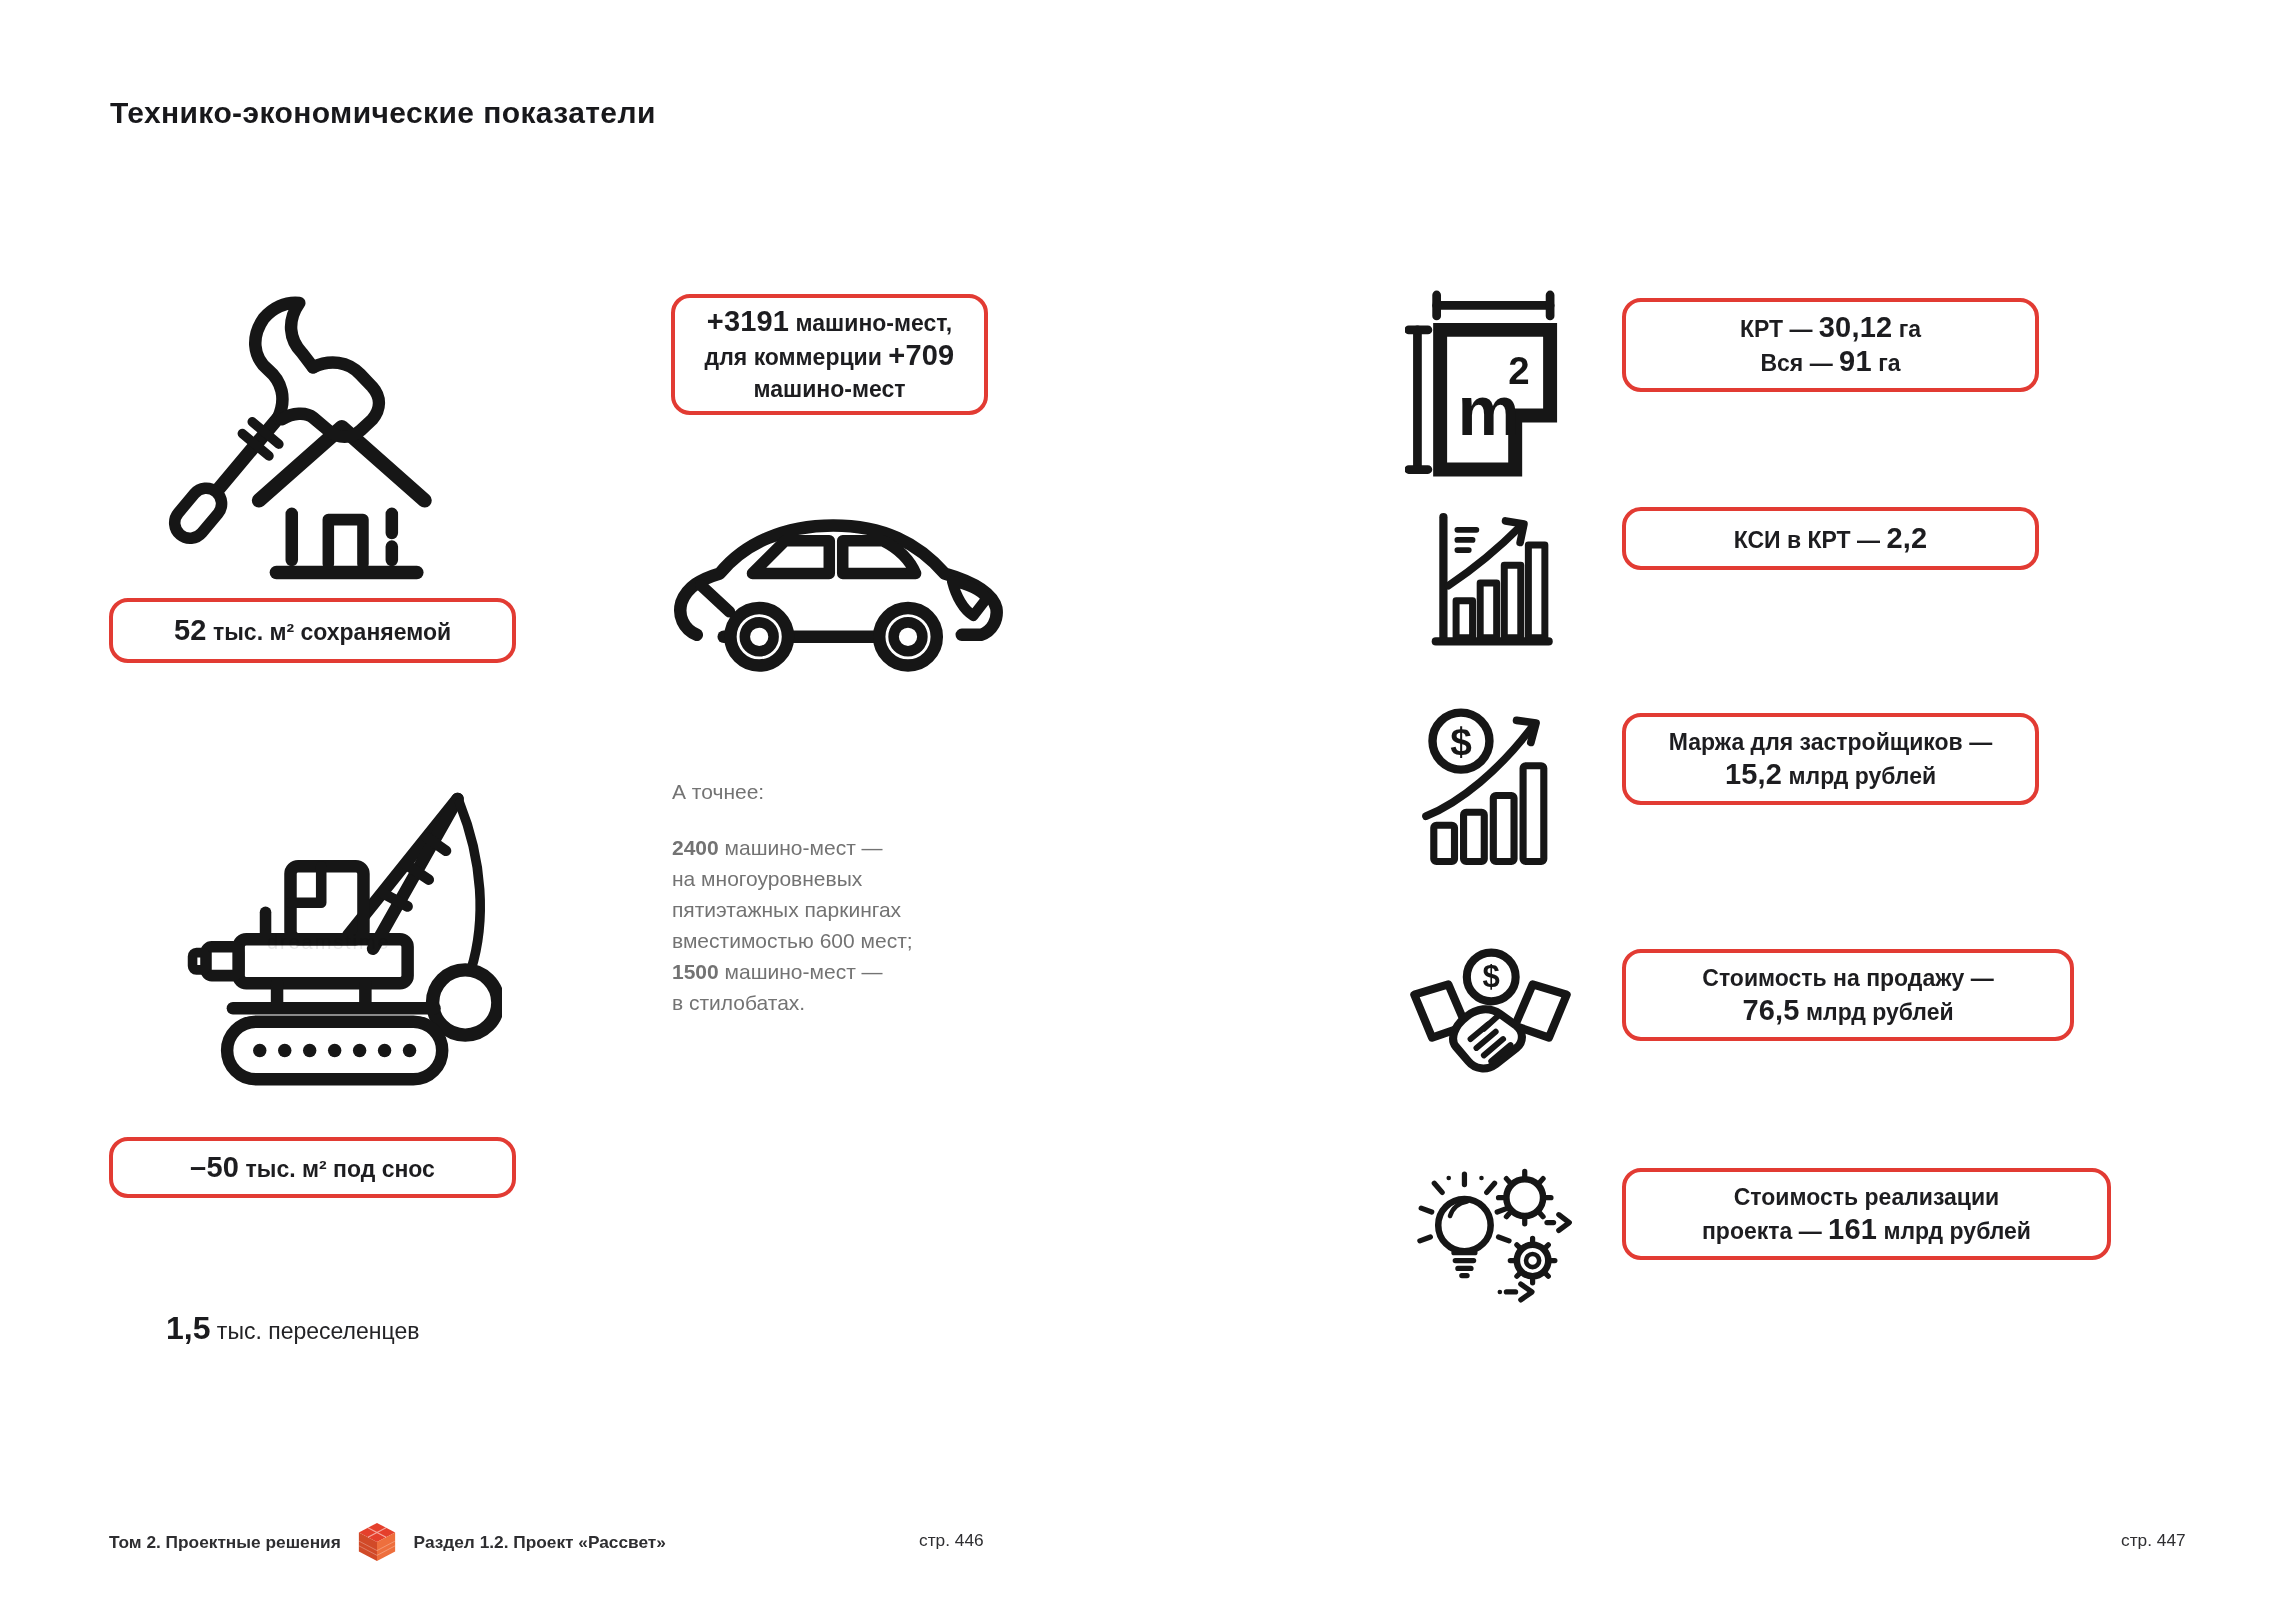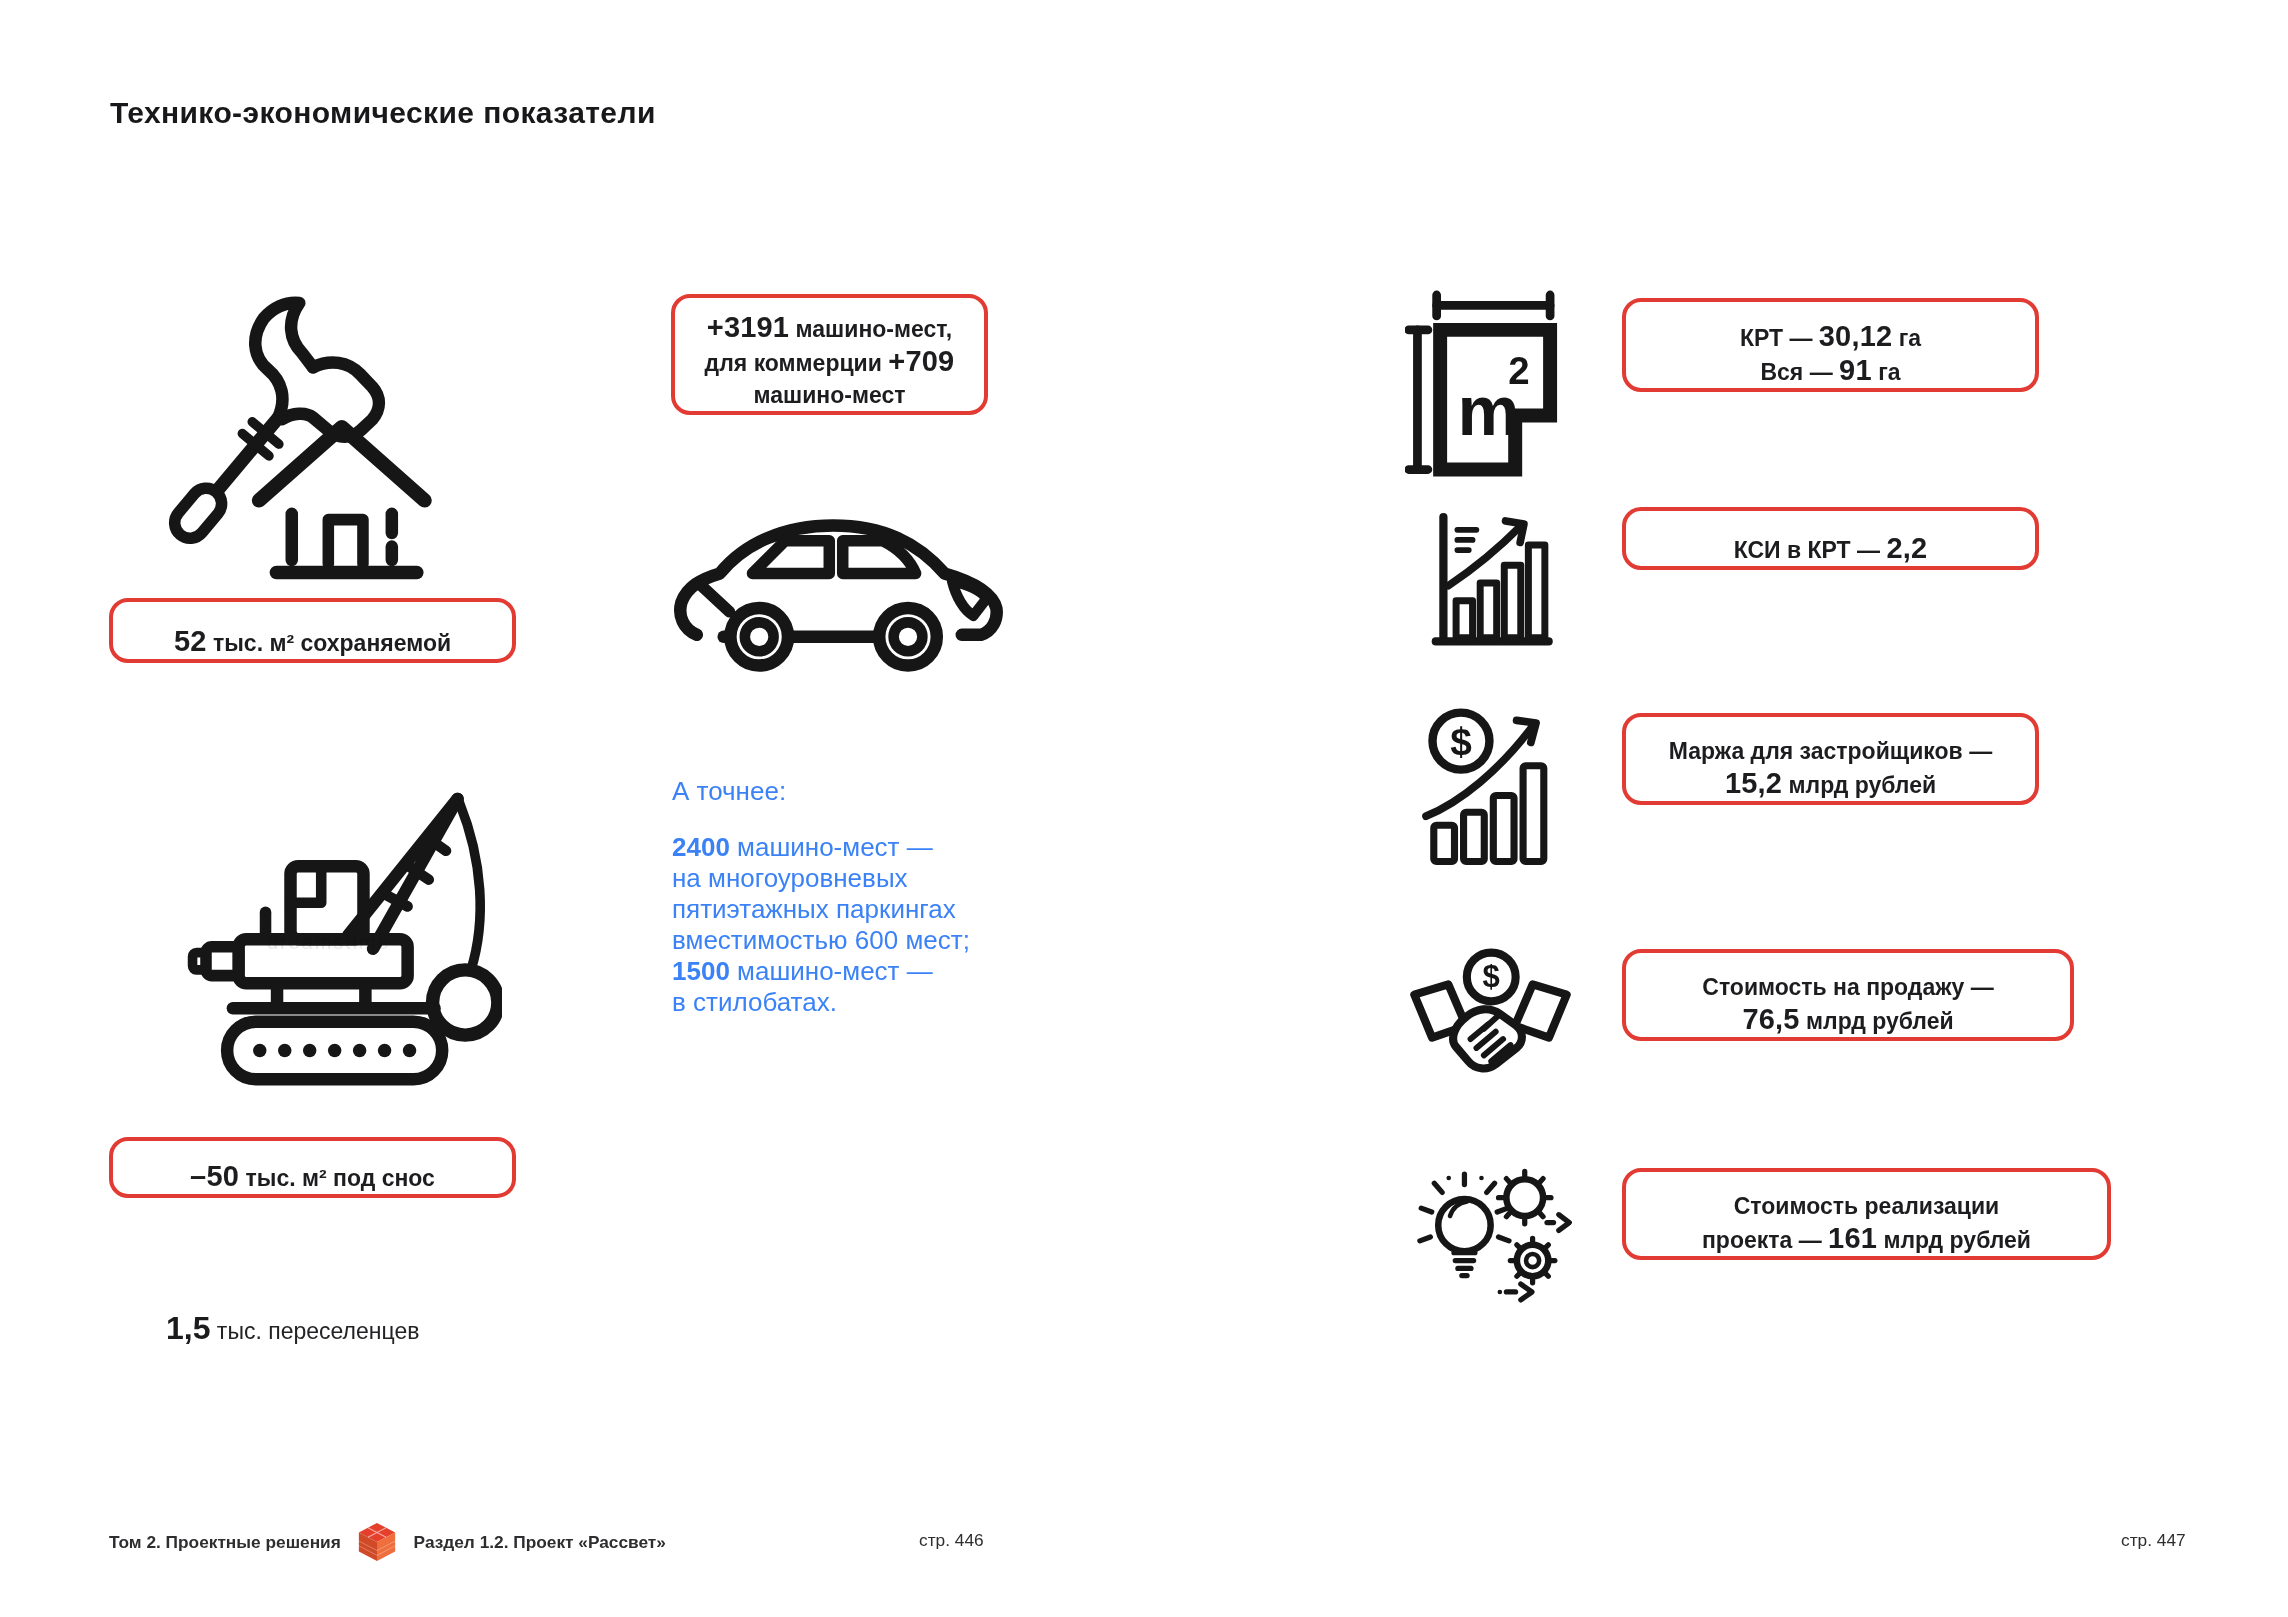--- a/index.html
+++ b/index.html
@@ -13,30 +13,30 @@
   }
   .abs{position:absolute;}
   .page-title{
     left:110px;top:96px;
     font-size:30px;font-weight:700;letter-spacing:0.4px;color:#18181b;
     white-space:nowrap;
   }
   .stat-box{
     border:4.8px solid var(--accent,#e23b33);
     border-radius:19px;
-    display:flex;flex-direction:column;align-items:center;justify-content:flex-end;
+    display:flex;flex-direction:column;align-items:center;justify-content:center;
     text-align:center;
     font-weight:700;font-size:23px;line-height:32px;color:#1d1d20;
     box-sizing:border-box;
     background:#fff;
   }
   .stat-box .num{font-size:29px;font-weight:700;letter-spacing:0.2px;}
   .box-line{white-space:nowrap;}
   .para{
-    font-size:26px;line-height:31px;color:#3b82f6;font-weight:400;
+    font-size:21px;line-height:31px;color:#737373;font-weight:400;
   }
   .para b{font-weight:700;}
   .inline-stat{white-space:nowrap;font-size:23px;color:#232326;}
   .inline-stat .num{font-size:32px;font-weight:700;color:#1b1b1e;}
   .footer-row{
     display:flex;align-items:center;gap:15.4px;
     font-size:17.3px;color:#2e2e31;white-space:nowrap;font-weight:bold;
   }
   .footer-page{font-size:17.3px;color:#2e2e31;white-space:nowrap;}
   .watermark{

